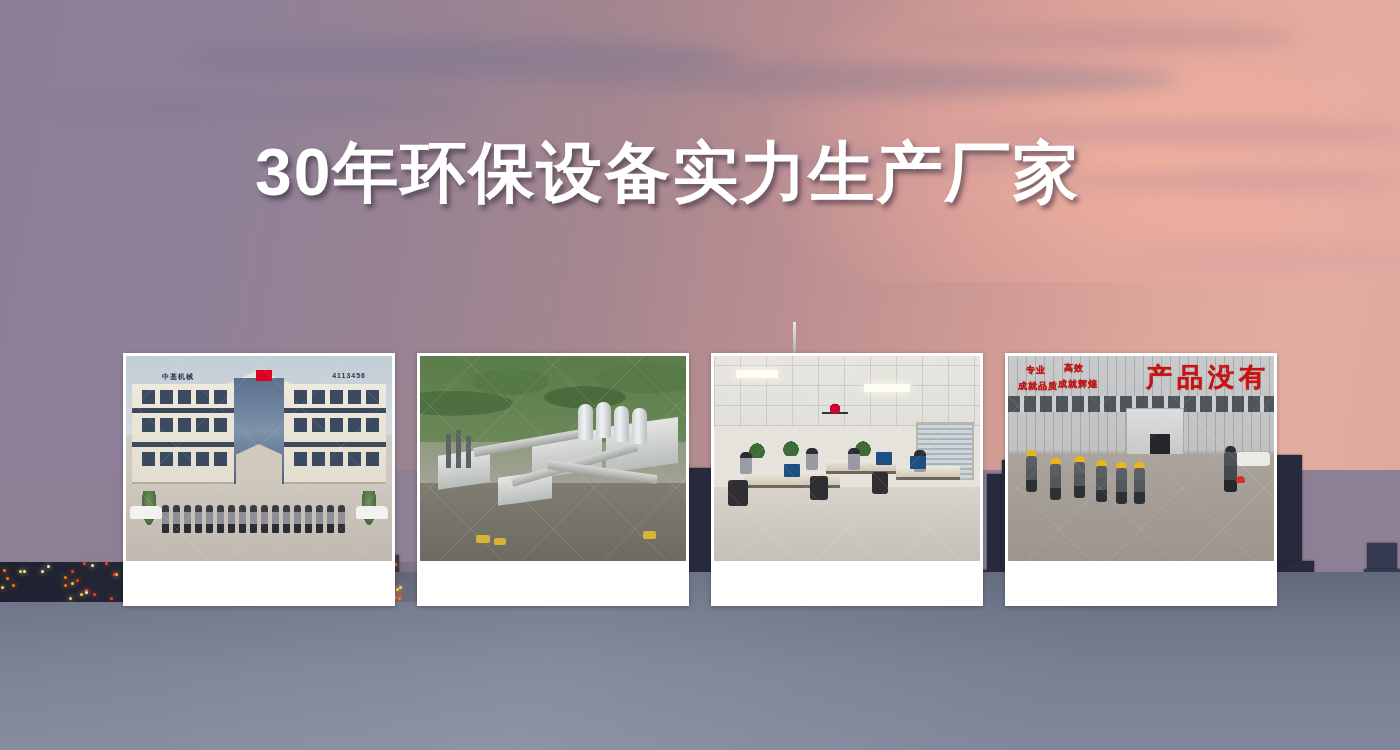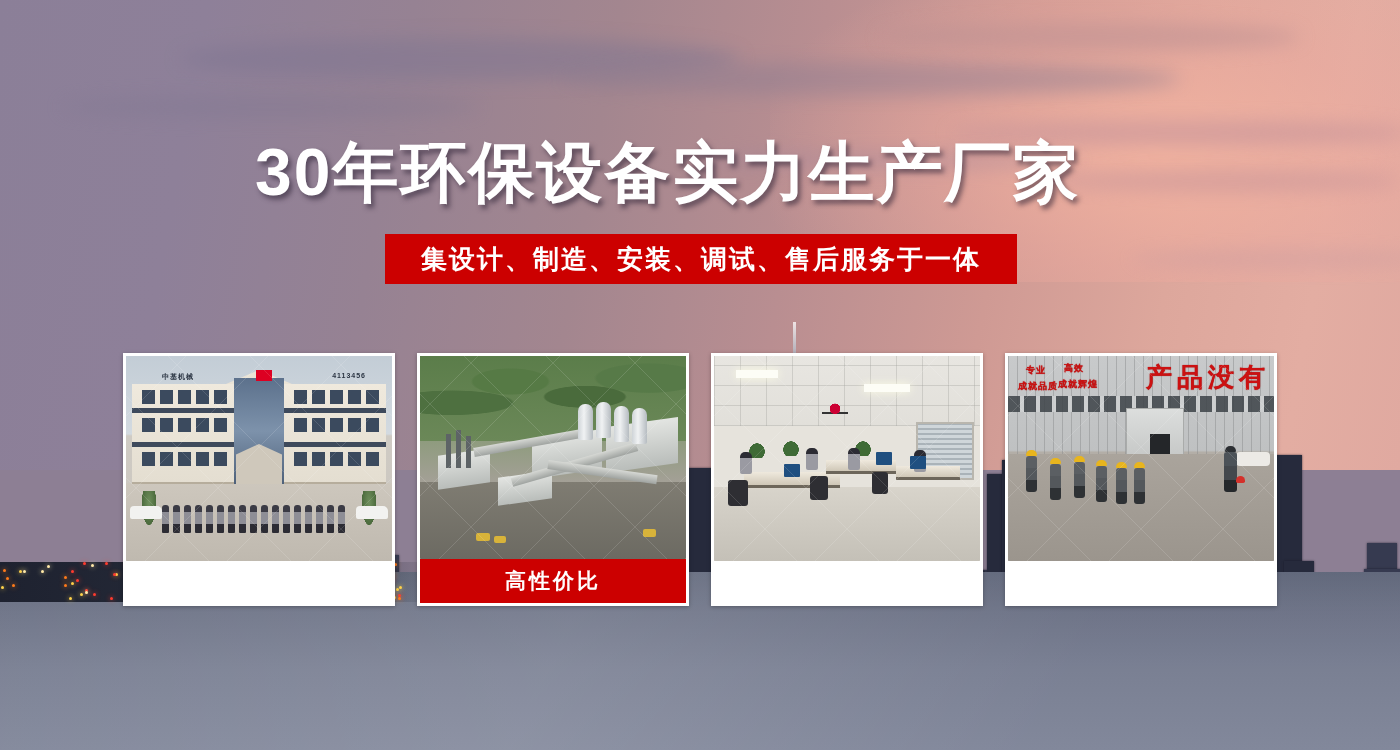--- a/index.html
+++ b/index.html
@@ -1372,23 +1372,20 @@
         <div class="bank-light" style="left:246px;top:11px;background:#ffe9a8;color:#ffe9a8"></div>
         <div class="bank-light" style="left:210px;top:32px;background:#ffe9a8;color:#ffe9a8"></div>
         <div class="bank-light" style="left:390px;top:17px;background:#ff3b2e;color:#ff3b2e"></div>
         <div class="bank-light" style="left:272px;top:6px;background:#ff7a1a;color:#ff7a1a"></div>
         <div class="bank-light" style="left:398px;top:35px;background:#ff7a1a;color:#ff7a1a"></div>
       </div>
   </div>
 
   <div class="headline">30年环保设备实力生产厂家</div>
 
-  <div class="ribbon">
-    <span>集设计、制造、安装、调试、售后服务于一体</span>
-  </div>
 
   <div class="cards">
 
     <div class="card">
       <div class="card-photo">
         <div class="p1">
           <div class="ground"></div>
           <div class="b-main"></div>
           <div class="b-band" style="top:52px"></div>
           <div class="b-band" style="top:86px"></div>
@@ -1476,21 +1473,20 @@
           <div class="silo" style="left:212px; top:52px;"></div>
           <div class="stack" style="left:26px; top:78px; height:34px;"></div>
           <div class="stack" style="left:36px; top:74px; height:38px;"></div>
           <div class="stack" style="left:46px; top:80px; height:32px;"></div>
           <div class="mach" style="left:56px; bottom:18px; width:14px; height:8px;"></div>
           <div class="mach" style="left:74px; bottom:16px; width:12px; height:7px;"></div>
           <div class="mach" style="right:30px;bottom:22px; width:13px; height:8px;"></div>
         </div>
         <div class="wm"></div>
       </div>
-      <div class="card-caption">高性价比</div>
     </div>
 
     <div class="card">
       <div class="card-photo">
         <div class="p3">
           <div class="ceil"></div>
           <div class="lamp" style="left:22px; top:14px; width:42px;"></div>
           <div class="lamp" style="left:150px;top:28px; width:46px;"></div>
           <div class="wall"></div>
           <div class="window"></div>

